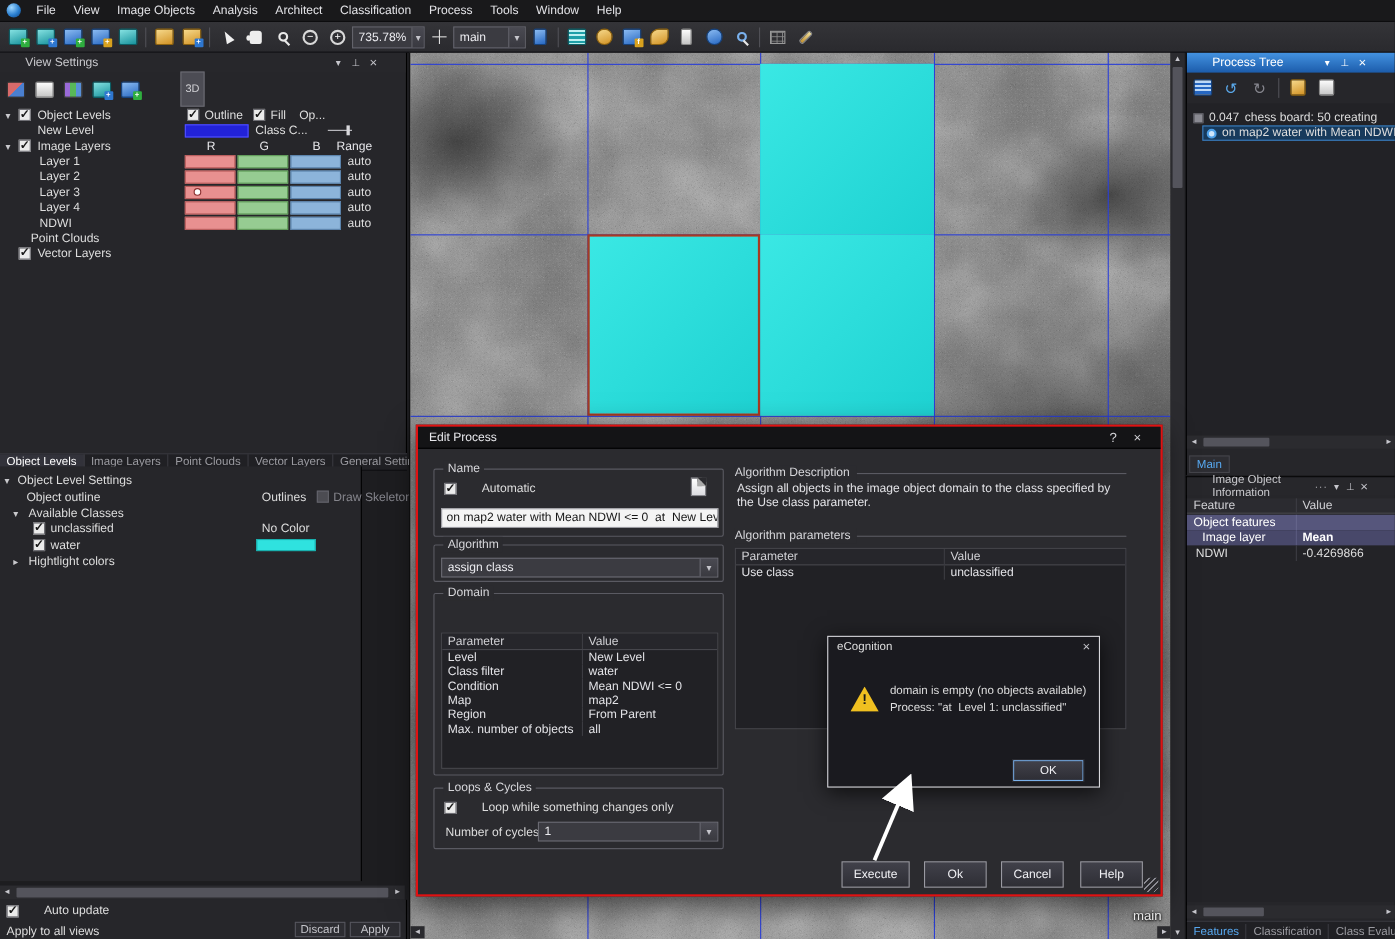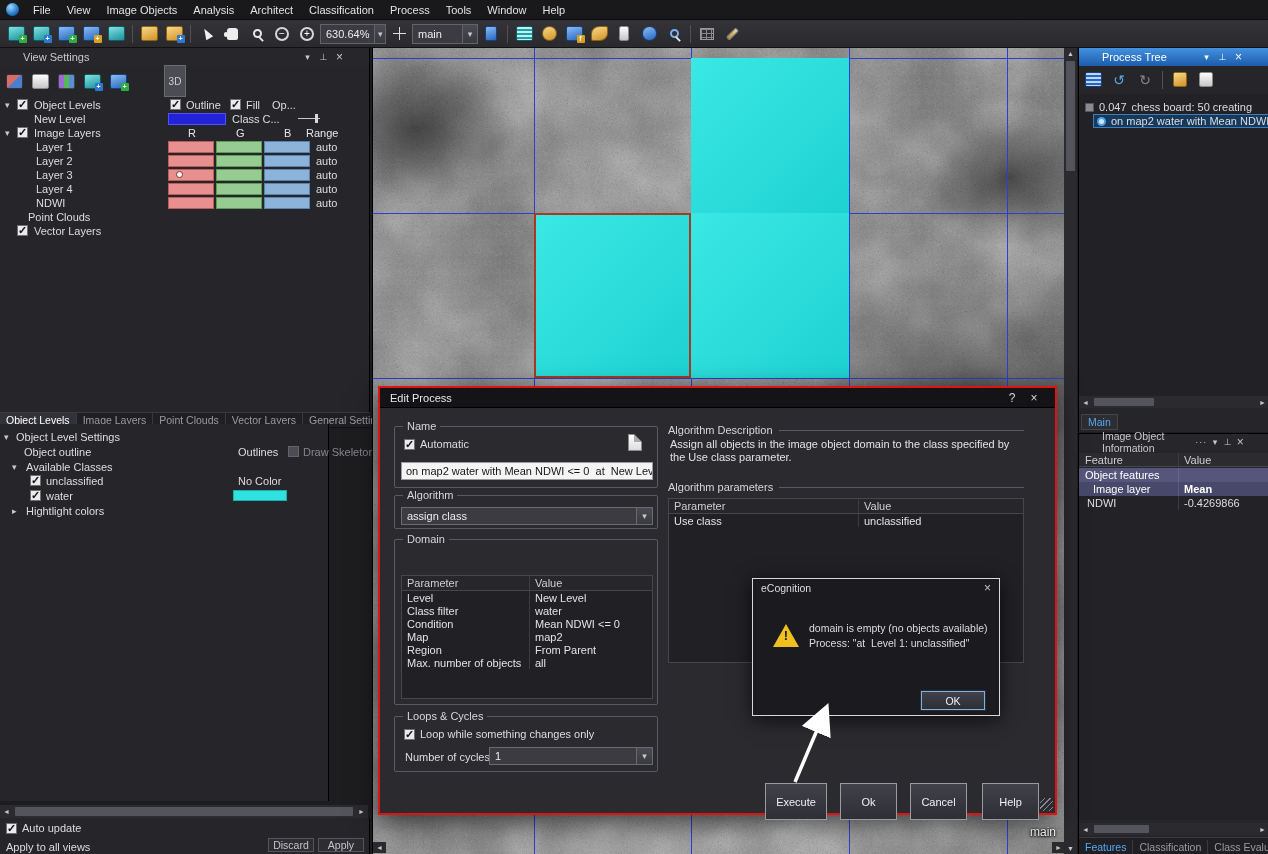--- a/index.html
+++ b/index.html
@@ -60,21 +60,21 @@
 .gi-right::after{content:"►";font-size:7px}
 .gi-up::after{content:"▲";font-size:7px}
 .gi-dn::after{content:"▼";font-size:7px}
 .gi-undo::after{content:"↺";font-size:14px;color:#5aa7e8}
 .gi-redo::after{content:"↻";font-size:14px;color:#85858d}
 
 
 .cb{display:inline-block;width:11px;height:11px;background:#ebebeb;border:1px solid #6e6e74;position:relative;flex:none}
 .cb.on::after{content:"✓";position:absolute;left:0px;top:-2px;font-size:11px;line-height:12px;color:#161616;font-weight:bold}
 .cb.dim{background:#4c4c52;border-color:#63636b}
-.cbrow{display:flex;align-items:center;gap:5px}
+.cbrow{display:flex;align-items:center;gap:23px}
 .rdot{position:absolute;width:7px;height:7px;border-radius:50%;background:#fff;border:1px solid #8a3030}
 .exp{width:9px;height:12px;display:inline-block;position:relative;flex:none}
 .exp.open::after{content:"▾";position:absolute;left:0;top:0;font-size:9px;color:#c9c9cd;line-height:12px}
 .exp.closed::after{content:"▸";position:absolute;left:0;top:0;font-size:9px;color:#c9c9cd;line-height:12px}
 .mini-slider{position:relative;width:22px;height:9px;display:inline-block}
 .mini-slider::before{content:"";position:absolute;left:0;right:0;top:4px;height:1px;background:#c8c8cc}
 .mini-slider::after{content:"";position:absolute;right:2px;top:0;width:3px;height:9px;background:#d8d8dc}
 
 
 .panel{position:absolute;background:#26262a}
@@ -96,21 +96,21 @@
 .ltab{padding:1px 6px;font-size:10.5px;color:#9a9aa0;border-right:1px solid #39393f;white-space:nowrap}
 .ltab.active{color:#fff;background:#32323a}
 
 
 .scroll{position:absolute;background:#2b2b2f;display:flex;align-items:center}
 .scroll.v{flex-direction:column}
 .sarrow{flex:none;width:13px;height:11px;display:flex;align-items:center;justify-content:center}
 .sthumb{background:#54545c;border-radius:1px}
 
 
-.btn{position:absolute;height:37px;background:linear-gradient(#41414a,#2e2e35);border:1px solid #9a9aa2;
+.btn{position:absolute;height:24px;background:linear-gradient(#41414a,#2e2e35);border:1px solid #9a9aa2;
   color:#f0f0f4;display:flex;align-items:center;justify-content:center}
 .btn.small{height:14px;font-size:10.5px;color:#c4c4ca;background:#2d2d32;border:1px solid #55555c}
 .btn3d{width:22px;height:32px;background:#4c4c54;border:1px solid #6a6a72;color:#d0d0d4;
   display:flex;align-items:center;justify-content:center;font-size:10px}
 
 
 #image-area{position:absolute;left:372px;top:48px;width:692px;height:806px;overflow:hidden;background:#6a6a6a;border-left:1px solid #000}
 #blobs{position:absolute;left:0;top:0;width:692px;height:806px;
  background:
   radial-gradient(150px 110px at 6% 10%,rgba(0,0,0,.5),transparent 70%),
@@ -226,21 +226,21 @@
     <span class="tbtn">
         <span class="mag"></span>
       </span>
     <span class="tbtn">
         <span class="zoc minus"></span>
       </span>
     <span class="tbtn">
         <span class="zoc plus"></span>
       </span>
     <span class="combo" style="width:66px">
-      <span class="val">630.64%</span>
+      <span class="val">735.78%</span>
       <span class="db gi gi-down"></span>
     </span>
     <span class="tbtn">
         <span class="cross"></span>
       </span>
     <span class="combo" style="width:66px">
       <span class="val">main</span>
       <span class="db gi gi-down"></span>
     </span>
     <span class="tbtn">

